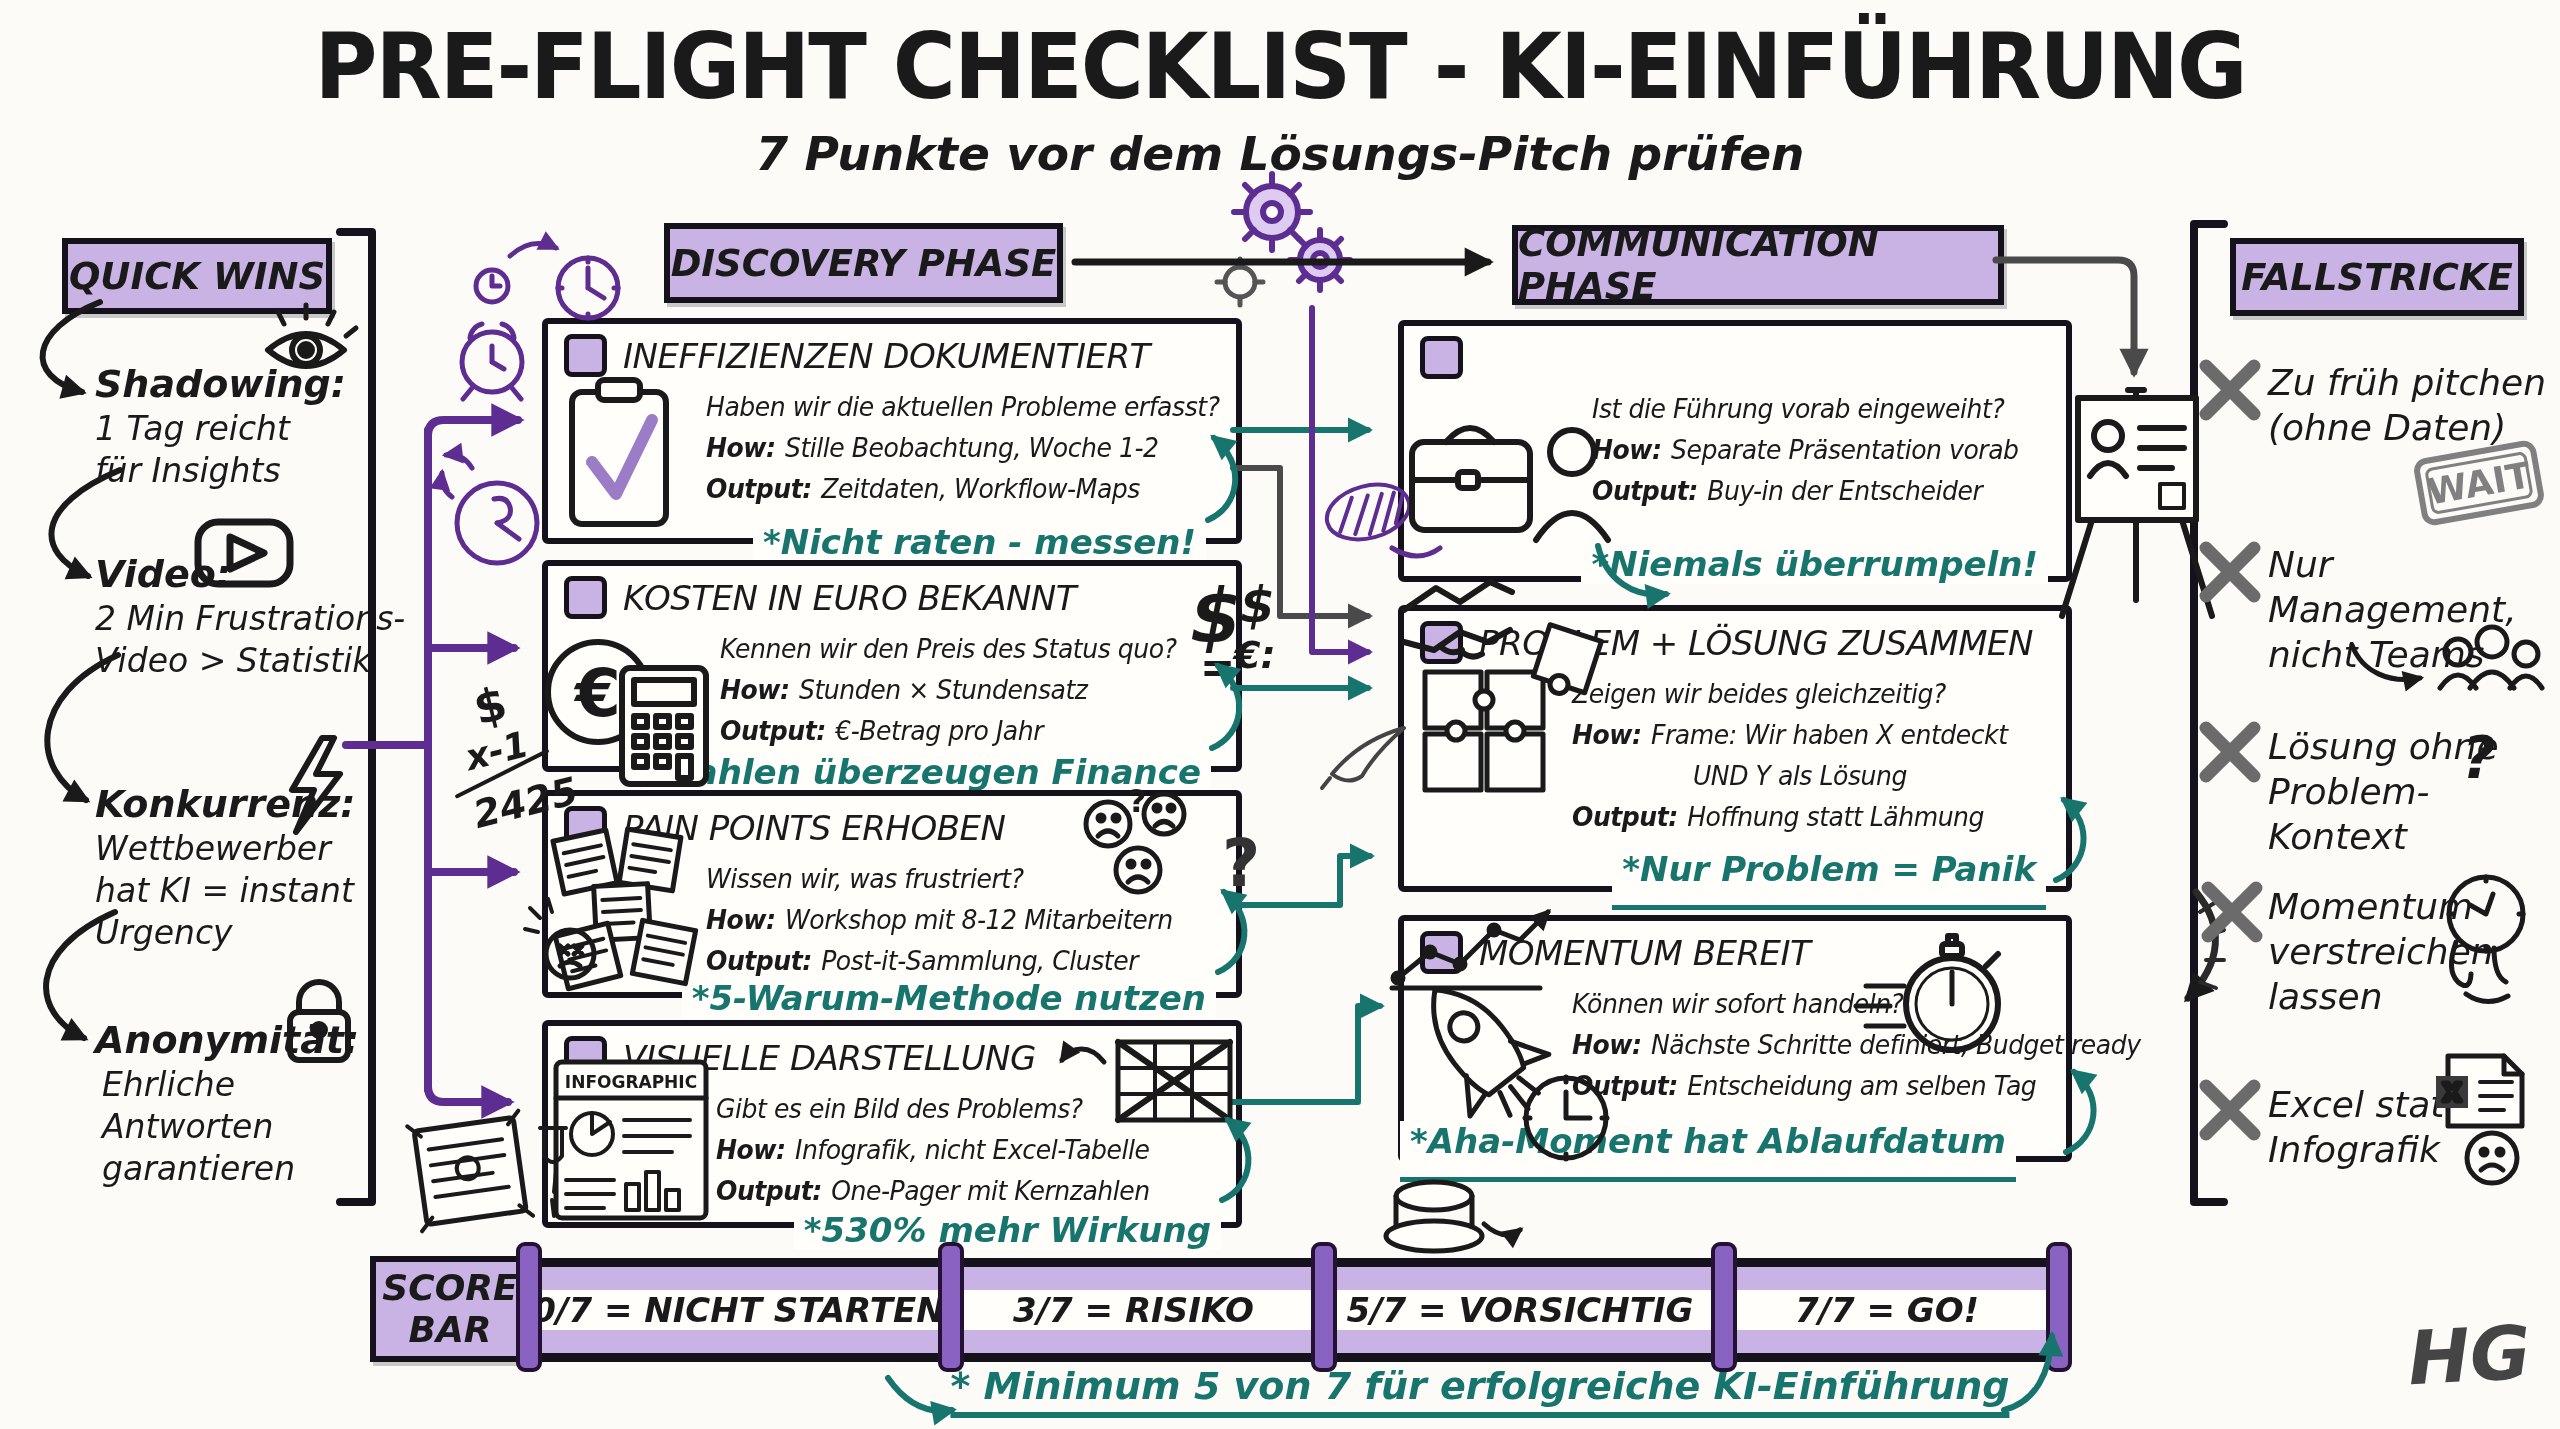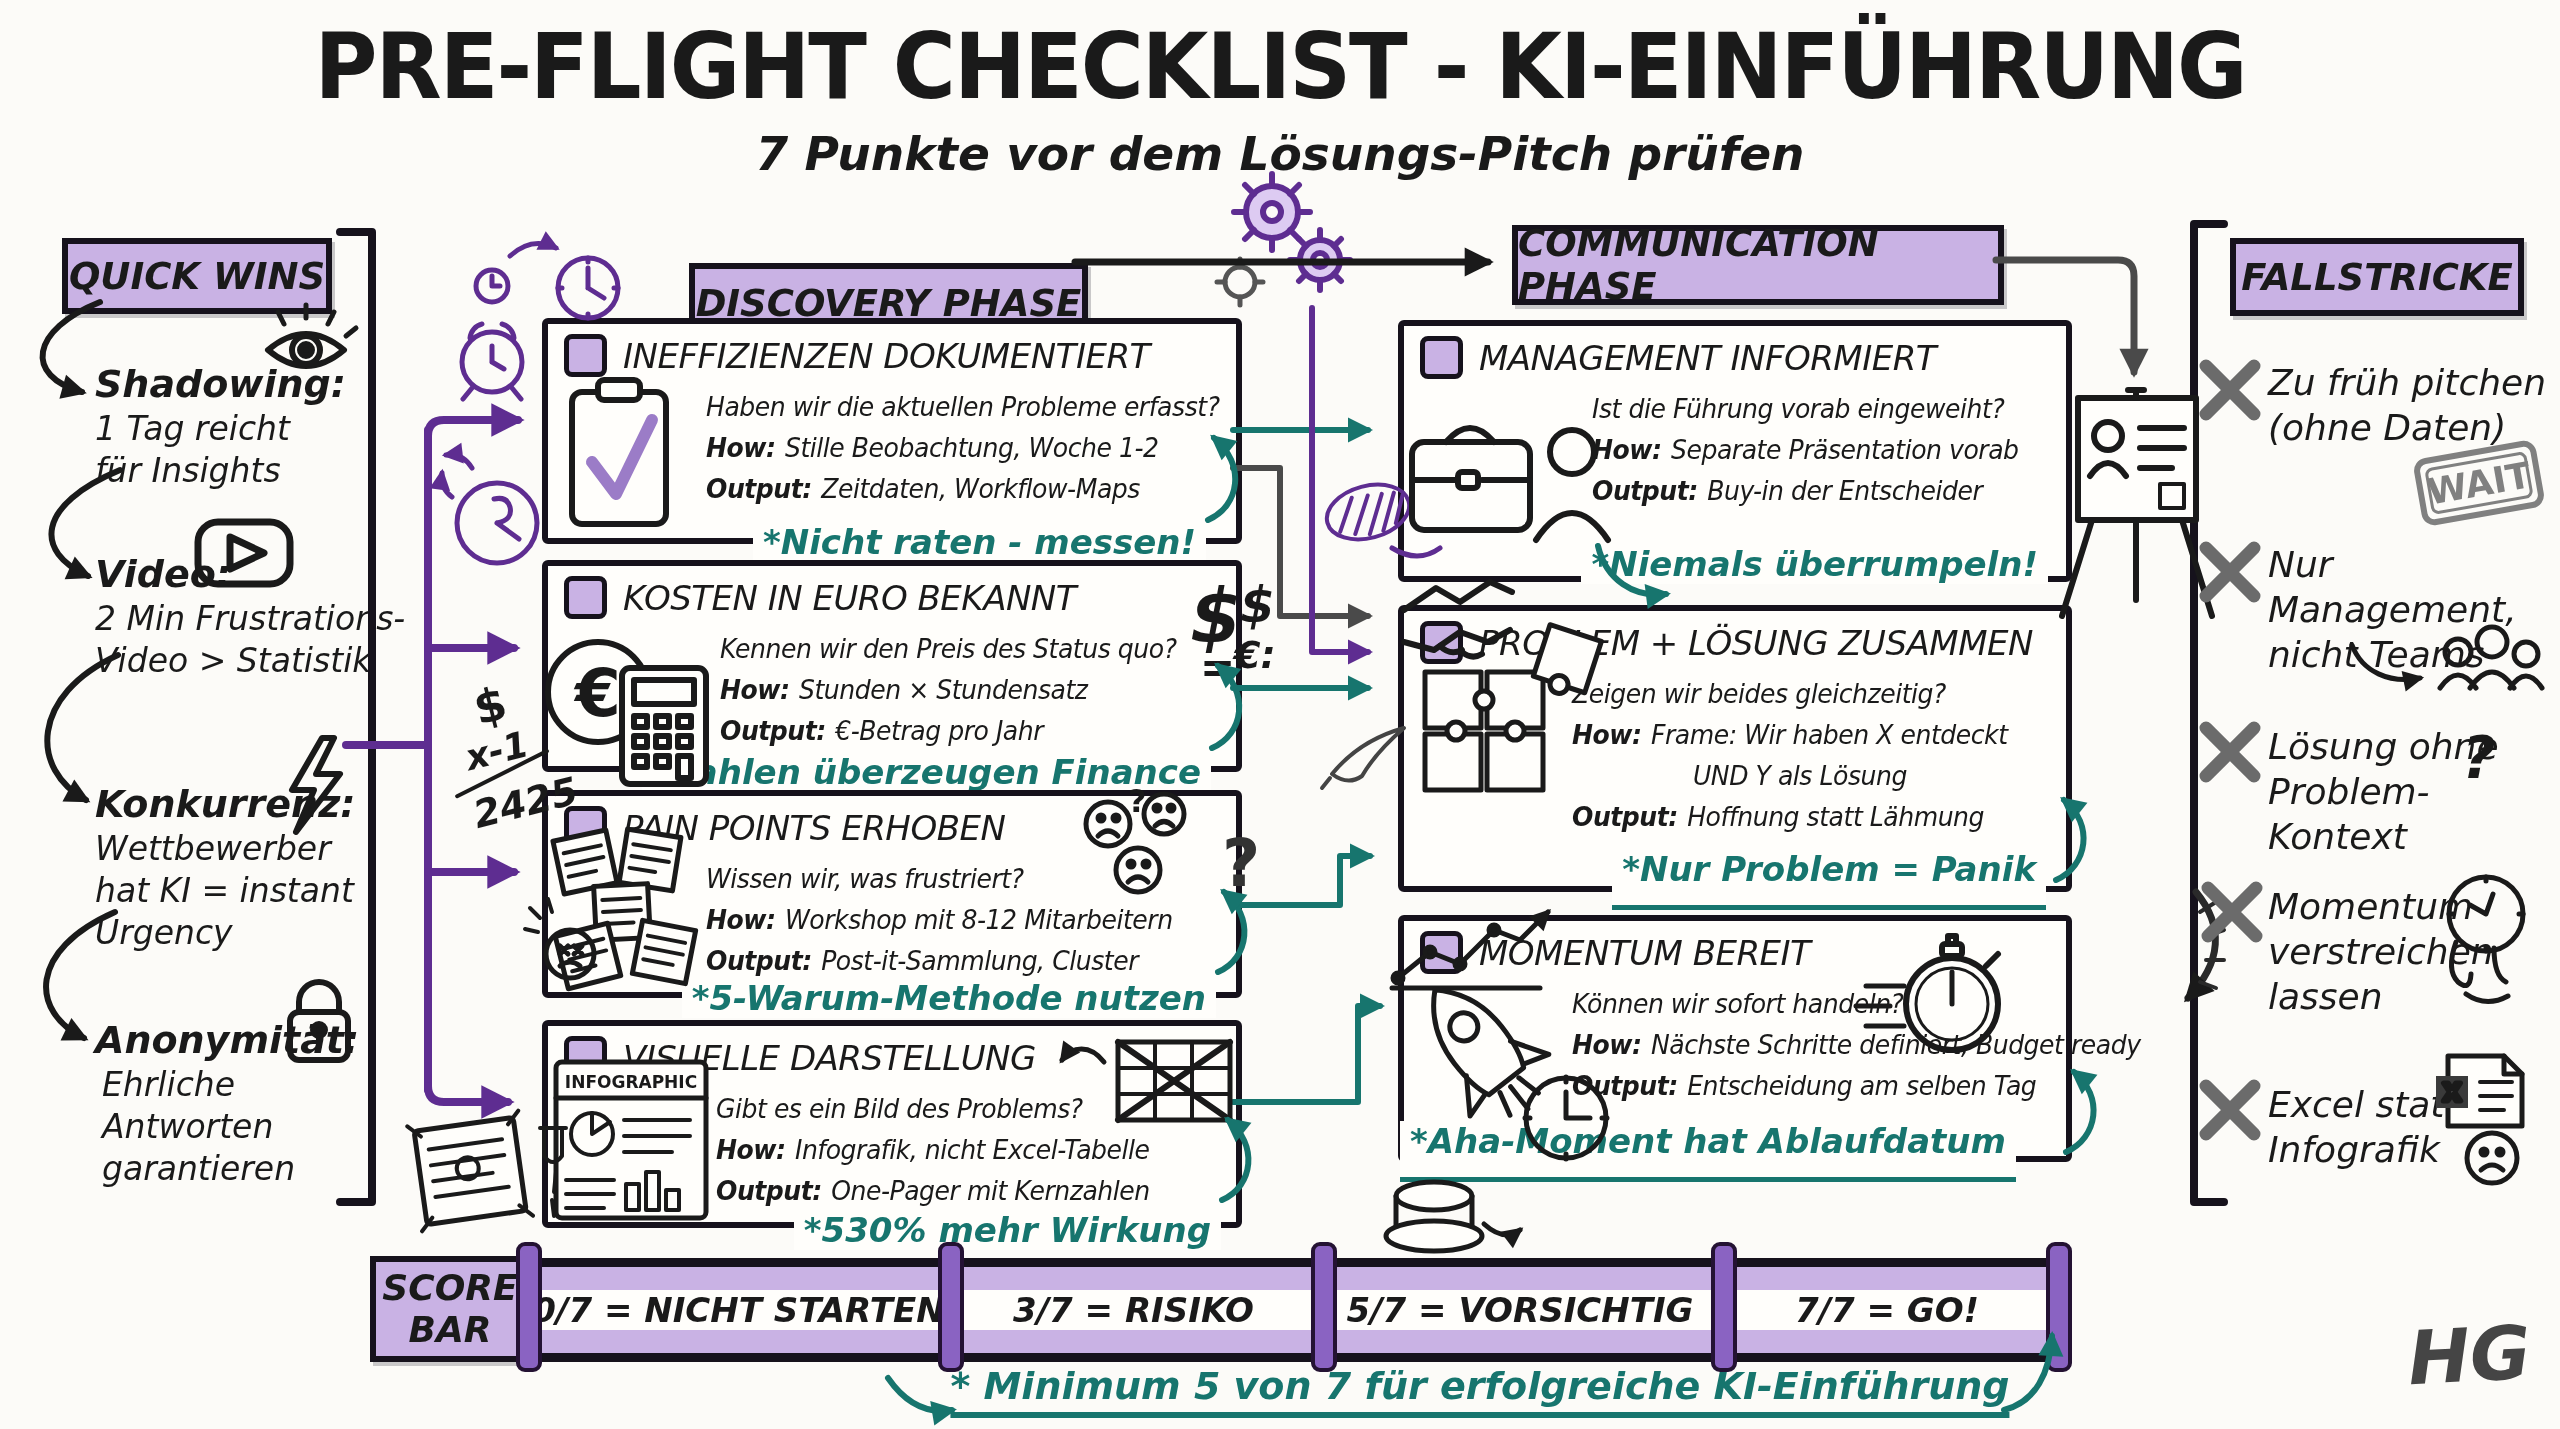--- a/index.html
+++ b/index.html
@@ -59,21 +59,21 @@
 Video &gt; Statistik</div>
   <div class="abs qw-label" style="left:95px;top:782px;">Konkurrenz:</div>
   <div class="abs qw-text" style="left:95px;top:828px;">Wettbewerber
 hat KI = instant
 Urgency</div>
   <div class="abs qw-label" style="left:95px;top:1018px;">Anonymität:</div>
   <div class="abs qw-text" style="left:95px;top:1064px;margin-left:7px;">Ehrliche
 Antworten
 garantieren</div>
 
-  <div class="abs hdr" style="left:689px;top:223px;width:387px;height:68px;font-size:37px;margin-top:40px;">DISCOVERY PHASE</div>
+  <div class="abs hdr" style="left:664px;top:223px;width:387px;height:68px;font-size:37px;">DISCOVERY PHASE</div>
 
   <div class="card" style="left:542px;top:318px;width:688px;height:214px;">
     <div class="card-head">
       <span class="cb"></span>
       <span class="card-title">INEFFIZIENZEN DOKUMENTIERT</span>
     </div>
     <div class="lines" style="left:158px;">
       <div class="row">Haben wir die aktuellen Probleme erfasst?</div>
       <div class="row"><span class="k">How:</span><span>Stille Beobachtung, Woche 1-2</span></div>
       <div class="row"><span class="k">Output:</span><span>Zeitdaten, Workflow-Maps</span></div>
@@ -118,21 +118,20 @@
       <div class="row"><span class="k">Output:</span><span>One-Pager mit Kernzahlen</span></div>
     </div>
     <div class="note" style="right:15px;bottom:-28px;">*530% mehr Wirkung</div>
   </div>
 
   <div class="abs hdr" style="left:1512px;top:225px;width:480px;height:68px;font-size:37px;">COMMUNICATION PHASE</div>
 
   <div class="card" style="left:1398px;top:320px;width:662px;height:250px;">
     <div class="card-head">
       <span class="cb"></span>
-      <span class="card-title">MANAGEMENT INFORMIERT</span>
     </div>
     <div class="lines" style="left:188px;">
       <div class="row">Ist die Führung vorab eingeweiht?</div>
       <div class="row"><span class="k">How:</span><span>Separate Präsentation vorab</span></div>
       <div class="row"><span class="k">Output:</span><span>Buy-in der Entscheider</span></div>
     </div>
     <div class="note" style="right:18px;bottom:-8px;">*Niemals überrumpeln!</div>
   </div>
 
   <div class="card" style="left:1398px;top:605px;width:662px;height:275px;">

